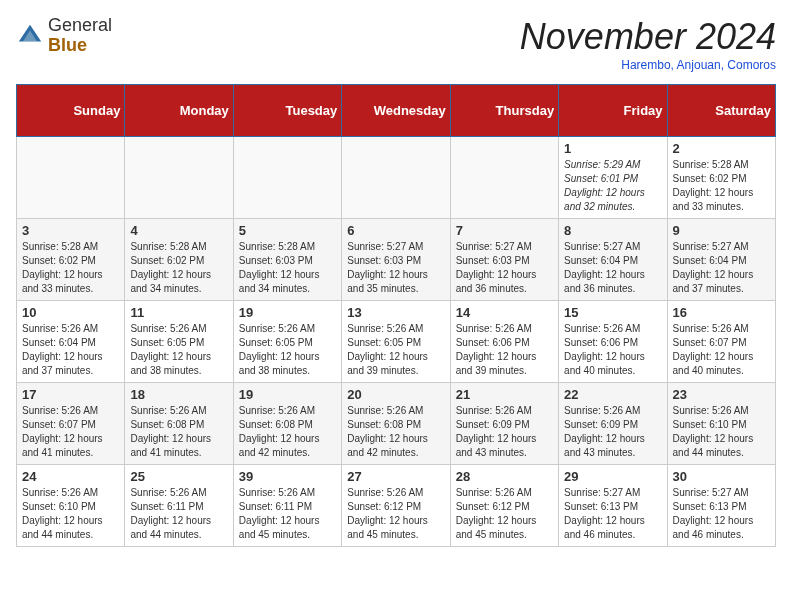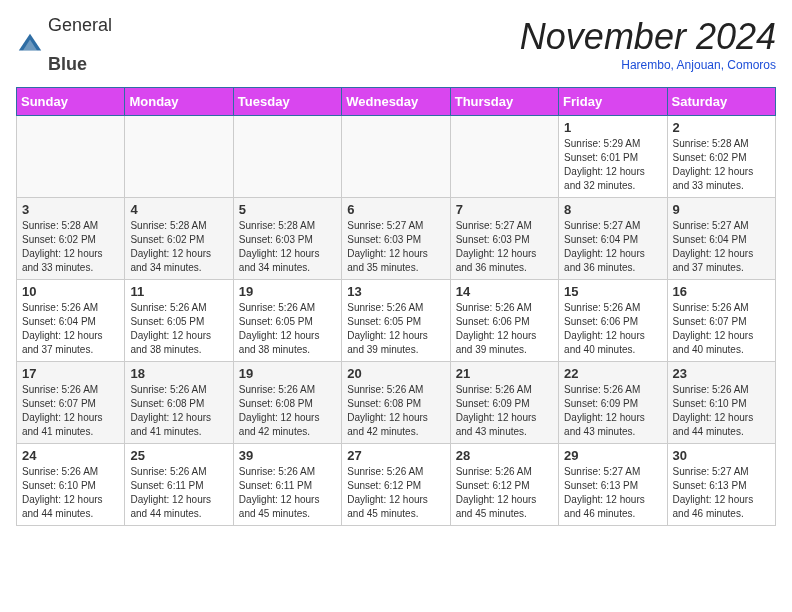--- a/index.html
+++ b/index.html
@@ -27,22 +27,21 @@
       line-height: 1.1;
     }
     .logo-text .general {
       font-size: 18px;
       font-weight: normal;
       color: #333;
     }
     .logo-text .blue {
       font-size: 18px;
       font-weight: bold;
-      color: #404040;
-      margin-top: 19px;
+      color: #a16207;
     }
     .logo-icon {
       width: 28px;
       height: 28px;
     }
     .title-block {
       text-align: right;
     }
     .month-title {
       font-size: 36px;
@@ -52,26 +51,26 @@
     }
     .location {
       font-size: 12px;
       color: #1d4ed8;
     }
     .calendar {
       width: 100%;
       border-collapse: collapse;
     }
     .calendar th {
-      background: #d946ef;
+      background: #b91c1c;
       color: #fff;
       font-size: 13px;
       font-weight: bold;
-      padding: 6px 4px;
-      text-align: left;
+      padding: 18px 4px;
+      text-align: right;
       border: 1px solid #2e6da4;
     }
     .calendar td {
       vertical-align: top;
       border: 1px solid #ccc;
       padding: 4px 5px;
       width: 107px;
       min-height: 70px;
       font-size: 10px;
       color: #333;
@@ -132,21 +131,21 @@
   </thead>
   <tbody id="calendar-body">
   <tr>
         <td class="empty-cell"></td>
         <td class="empty-cell"></td>
         <td class="empty-cell"></td>
         <td class="empty-cell"></td>
         <td class="empty-cell"></td>
         <td>
           <span class="day-num">1</span>
-          <div class="day-info" style="white-space: pre-line;">Sunrise: 5:29 AM
+          <div class="day-info" style="white-space: pre-line; font-style: italic;">Sunrise: 5:29 AM
 Sunset: 6:01 PM
 Daylight: 12 hours
 and 32 minutes.</div>
         </td>
         <td>
           <span class="day-num">2</span>
           <div class="day-info" style="white-space: pre-line;">Sunrise: 5:28 AM
 Sunset: 6:02 PM
 Daylight: 12 hours
 and 33 minutes.</div>

